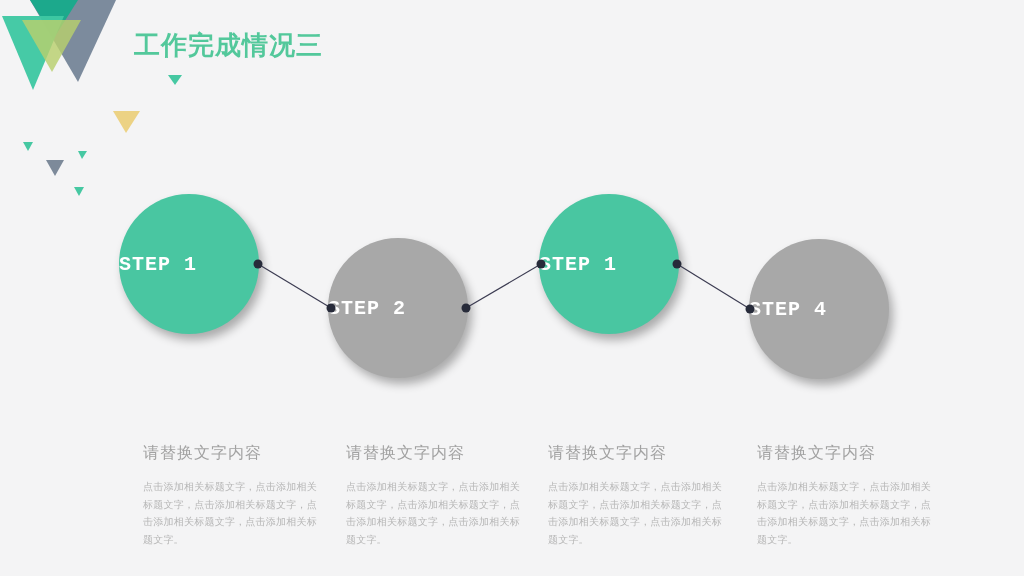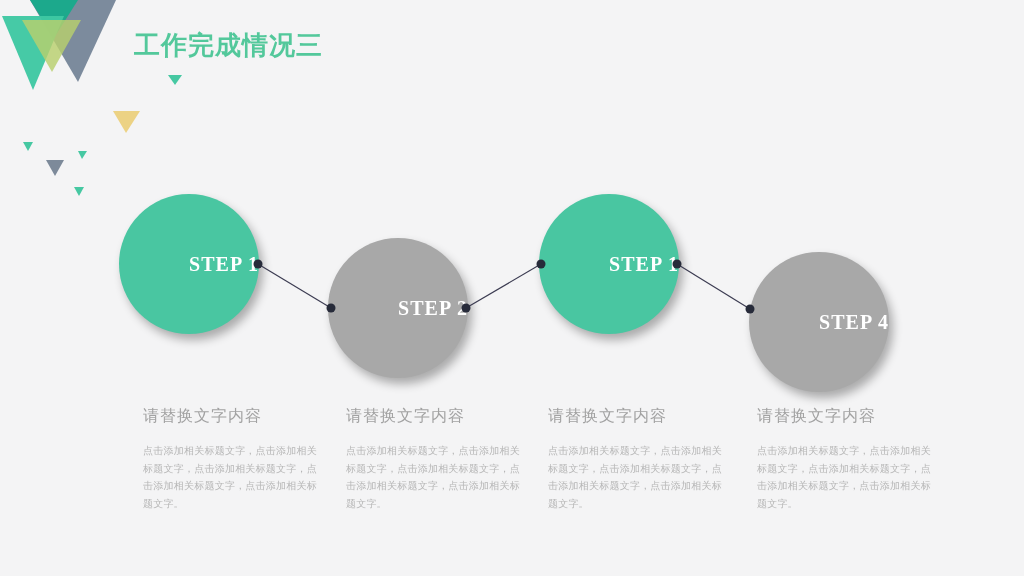--- a/index.html
+++ b/index.html
@@ -1,42 +1,42 @@
 <!DOCTYPE html>
 <html><head>
 <meta charset="utf-8">
 <style>
   html,body{margin:0;padding:0;background:#e9e9e9;}
   .slide{
     position:relative;
     width:1024px;height:576px;
     background:#f4f4f5;
     overflow:hidden;
-    font-family:Liberation Serif, serif;
+    font-family:Liberation Mono, monospace;
   }
   .decor-svg{position:absolute;left:0;top:0;}
   .slide-title{
     position:absolute;left:134px;top:28px;margin:0;
     font-size:26px;font-weight:700;letter-spacing:1px;
     color:#53c89b;white-space:nowrap;
   }
   .connectors{position:absolute;left:0;top:0;pointer-events:none;z-index:3;}
   .step-circle{
     position:absolute;width:140px;height:140px;border-radius:50%;
-    display:flex;align-items:center;justify-content:flex-end;
+    display:flex;align-items:center;justify-content:flex-start;
     z-index:2;
     box-shadow:4px 6px 10px rgba(0,0,0,0.30);
   }
   .step-circle.green{background:#49c6a1;}
   .step-circle.gray{background:#a8a8a8;}
   .step-label{
     color:#ffffff;font-size:20px;font-weight:700;letter-spacing:1px;
     white-space:nowrap;
   }
-  .text-col{position:absolute;top:406px;width:174px;}
+  .text-col{position:absolute;top:443px;width:174px;}
   .col-heading{
     font-size:16px;letter-spacing:1px;color:#a2a2a2;
     margin:0 0 15px 0;white-space:nowrap;
   }
   .col-body{
     font-size:10px;line-height:17.5px;color:#b6b6b6;
     letter-spacing:0.2px;text-align:justify;
   }
 </style>
 </head>
@@ -73,21 +73,21 @@
 
   <div class="step-circle green" style="left:119px;top:194px;">
     <span class="step-label">STEP 1</span>
   </div>
   <div class="step-circle gray" style="left:328px;top:238px;">
     <span class="step-label">STEP 2</span>
   </div>
   <div class="step-circle green" style="left:539px;top:194px;">
     <span class="step-label">STEP 1</span>
   </div>
-  <div class="step-circle gray" style="left:749px;top:252px;">
+  <div class="step-circle gray" style="left:749px;top:239px;">
     <span class="step-label">STEP 4</span>
   </div>
 
   <div class="text-col" style="left:143px;">
     <div class="col-heading">请替换文字内容</div>
     <div class="col-body">点击添加相关标题文字，点击添加相关标题文字，点击添加相关标题文字，点击添加相关标题文字，点击添加相关标题文字。</div>
   </div>
   <div class="text-col" style="left:346px;">
     <div class="col-heading">请替换文字内容</div>
     <div class="col-body">点击添加相关标题文字，点击添加相关标题文字，点击添加相关标题文字，点击添加相关标题文字，点击添加相关标题文字。</div>

